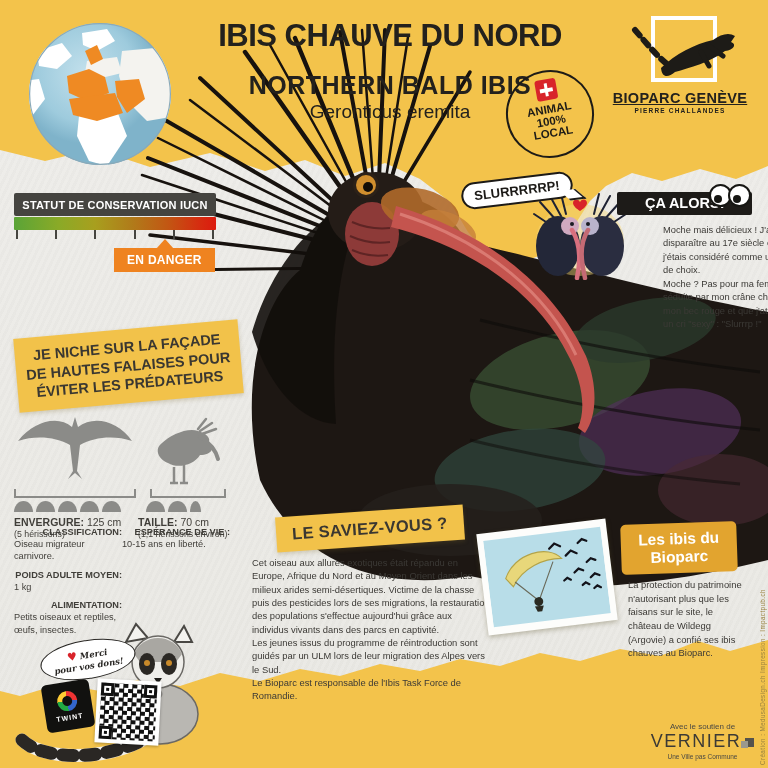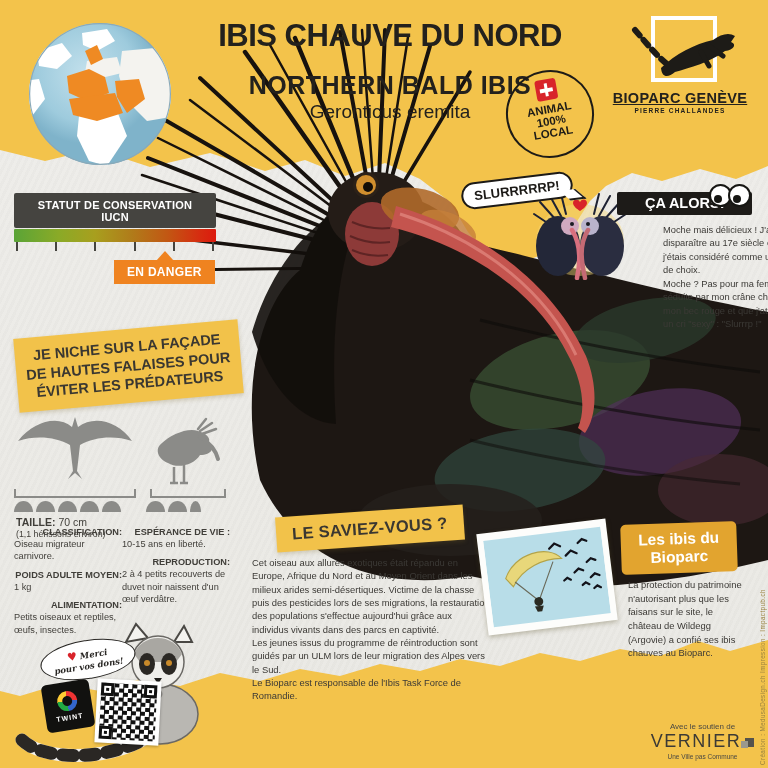--- a/index.html
+++ b/index.html
@@ -33,21 +33,21 @@
   .local-badge .cross:after{left:4px;top:9px;width:13px;height:3.5px;}
   .local-badge .txt{font-size:11.5px;font-weight:800;color:#1d1b17;text-align:center;line-height:1.05;white-space:pre-line;margin-top:3px;}
 
   .brand{position:absolute;left:600px;top:12px;width:160px;z-index:5;text-align:center;color:#23211d;}
   .brand .name{font-size:14.5px;font-weight:800;letter-spacing:.3px;margin-top:2px;text-decoration:underline;}
   .brand .sub{font-size:6.5px;font-weight:600;letter-spacing:1.2px;margin-top:1px;}
 
   
   .iucn{position:absolute;left:14px;top:193px;width:202px;z-index:5;}
   .iucn .hdr{background:#454440;color:#fff;font-size:11px;font-weight:700;letter-spacing:.2px;
-    padding:6px 12px 5px;border-radius:2px;text-align:center;}
+    padding:6px 0 5px;border-radius:2px;text-align:center;}
   .iucn .bar{height:13px;margin-top:1px;border-radius:1px;
     background:linear-gradient(90deg,#5AA437 0%,#8AAA27 22%,#A89F1E 40%,#B07C1A 58%,#C25713 76%,#D62C10 92%,#DC1A0E 100%);}
   .iucn .ticks{display:flex;justify-content:space-between;padding:0 2px;}
   .iucn .ticks i{width:2px;height:9px;background:#45443f;}
   .iucn .status{position:relative;margin:9px 0 0 100px;background:#EF8320;color:#fff;
     font-size:12px;font-weight:800;padding:5px 13px;width:max-content;letter-spacing:.3px;}
   .iucn .status:before{content:'';position:absolute;top:-9px;left:42px;
     border-left:9px solid transparent;border-right:9px solid transparent;border-bottom:10px solid #EF8320;}
 
   
@@ -328,20 +328,25 @@
           <div class="hedge"></div>
           <div class="hedge"></div>
       </div>
       <div class="hedgerow" style="margin-left:10px;">
         <div class="hedge"></div>
           <div class="hedge"></div>
           <div class="hedge half"></div>
       </div>
     </div>
     <div class="mlabels">
+      <div class="mcol1">
+        <div class="mlabel"><b>ENVERGURE:</b>
+          <span>125 cm</span></div>
+        <div class="mnote">(5 hérissons)</div>
+      </div>
       <div class="mcol2">
         <div class="mlabel"><b>TAILLE:</b>
           <span>70 cm</span></div>
         <div class="mnote">(1,1 hérissons environ)</div>
       </div>
     </div>
   </div>
 
   <div class="facts">
     <div class="fcol">
@@ -355,24 +360,20 @@
       </div>
       <div class="fact">
         <div class="flabel">ALIMENTATION:</div>
         <div class="fvalue">Petits oiseaux et reptiles, œufs, insectes.</div>
       </div>
     </div>
     <div class="fcol">
       <div class="fact">
         <div class="flabel">ESPÉRANCE DE VIE :</div>
         <div class="fvalue">10-15 ans en liberté.</div>
-      </div>
-      <div class="fact">
-        <div class="flabel">REPRODUCTION:</div>
-        <div class="fvalue">2 à 4 petits recouverts de duvet noir naissent d'un œuf verdâtre.</div>
       </div>
     </div>
   </div>
 
   <div class="saviez-hdr">LE SAVIEZ-VOUS ?</div>
   <div class="saviez-txt">Cet oiseau aux allures exotiques était répandu en Europe, Afrique du Nord et au Moyen Orient dans les milieux arides semi-désertiques. Victime de la chasse puis des pesticides lors de ses migrations, la restauration des populations s'effectue aujourd'hui grâce aux individus vivants dans des parcs en captivité.
 Les jeunes issus du programme de réintroduction sont guidés par un ULM lors de leur migration des Alpes vers le Sud.
 Le Bioparc est responsable de l'Ibis Task Force de Romandie.</div>
 
   <div class="stamp">

